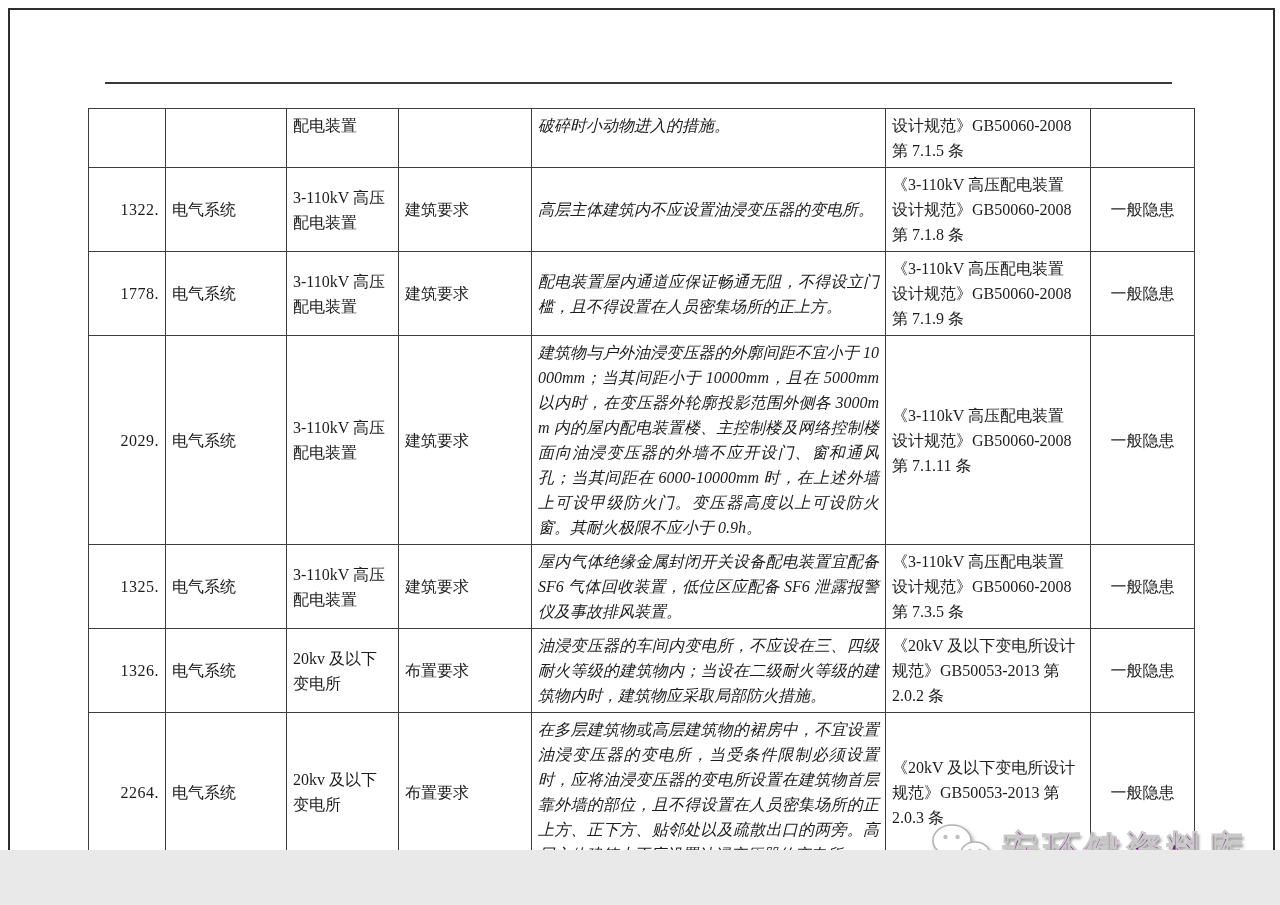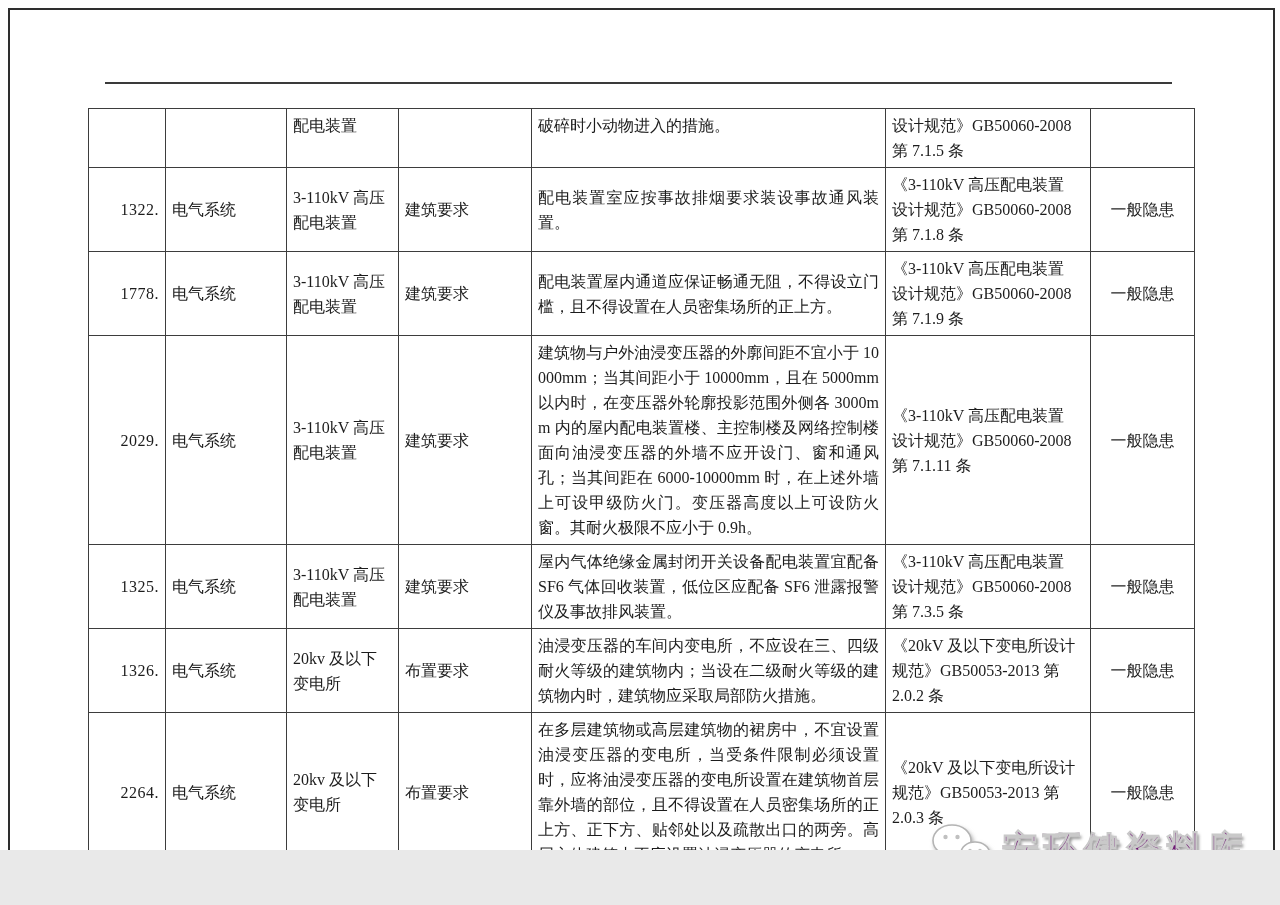--- a/index.html
+++ b/index.html
@@ -52,21 +52,21 @@
   tr:nth-child(3){height:75px}
   tr:nth-child(4){height:187px}
   tr:nth-child(5){height:73px}
   tr:nth-child(6){height:77px}
   tr:nth-child(7){height:137px}
 
   td.no-cell{font-size:17px;text-align:right;letter-spacing:.5px;}
   td.system-cell{padding-left:12px;}
   td.equip-cell{white-space:pre-line;padding-left:7px;}
   td.reqtype-cell{padding-left:7px;}
-  td.desc-cell{line-height:23.5px;padding:4px 7px;text-align:justify;}
+  td.desc-cell{line-height:23.5px;padding:4px 7px;text-align:justify;font-style:italic;}
   td.basis-cell{white-space:pre-line;line-height:25px;padding-left:7px;}
   td.level-cell{text-align:center;}
   tr:nth-child(1) td{vertical-align:top;}
 
   .watermark{
     position:absolute;right:32px;top:822px;
     display:flex;align-items:center;gap:10px;
     user-select:none;
   }
   .watermark .wm-text{
@@ -105,21 +105,21 @@
       <td class="basis-cell">设计规范》GB50060-2008
 第 7.1.5 条</td>
       <td class="level-cell"></td>
     </tr>
         <tr>
       <td class="no-cell">1322.</td>
       <td class="system-cell">电气系统</td>
       <td class="equip-cell">3-110kV 高压
 配电装置</td>
       <td class="reqtype-cell">建筑要求</td>
-      <td class="desc-cell">配电装置室应按事故排烟要求装设事故通风装置。</td>
+      <td class="desc-cell">高层主体建筑内不应设置油浸变压器的变电所。</td>
       <td class="basis-cell">《3-110kV 高压配电装置
 设计规范》GB50060-2008
 第 7.1.8 条</td>
       <td class="level-cell">一般隐患</td>
     </tr>
         <tr>
       <td class="no-cell">1778.</td>
       <td class="system-cell">电气系统</td>
       <td class="equip-cell">3-110kV 高压
 配电装置</td>

